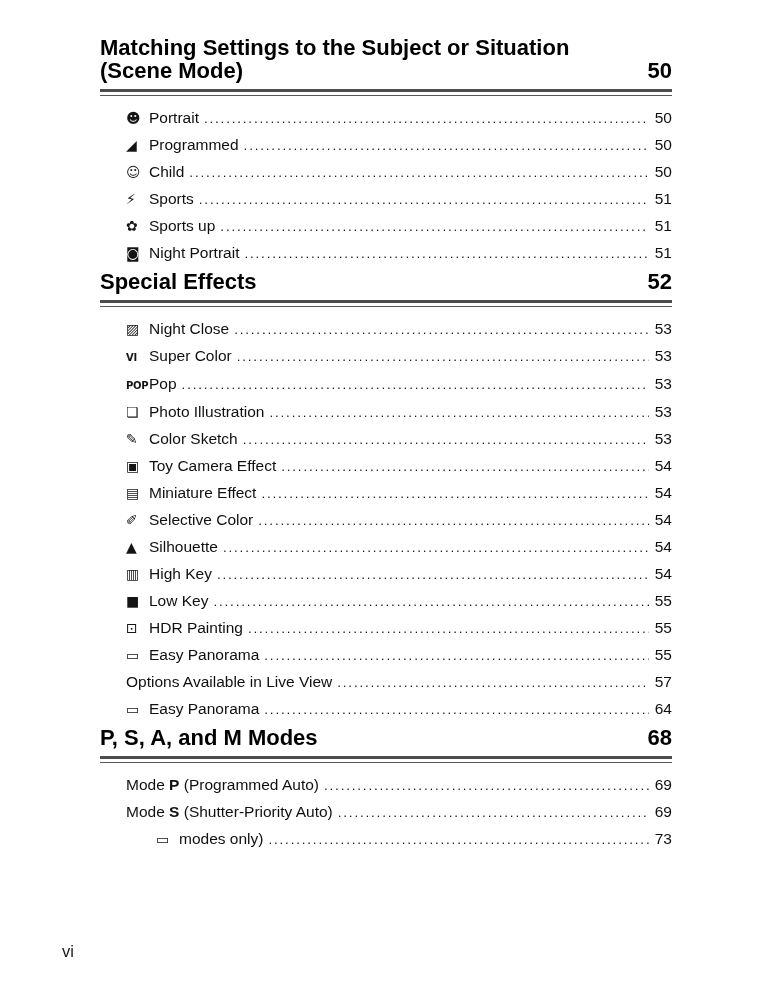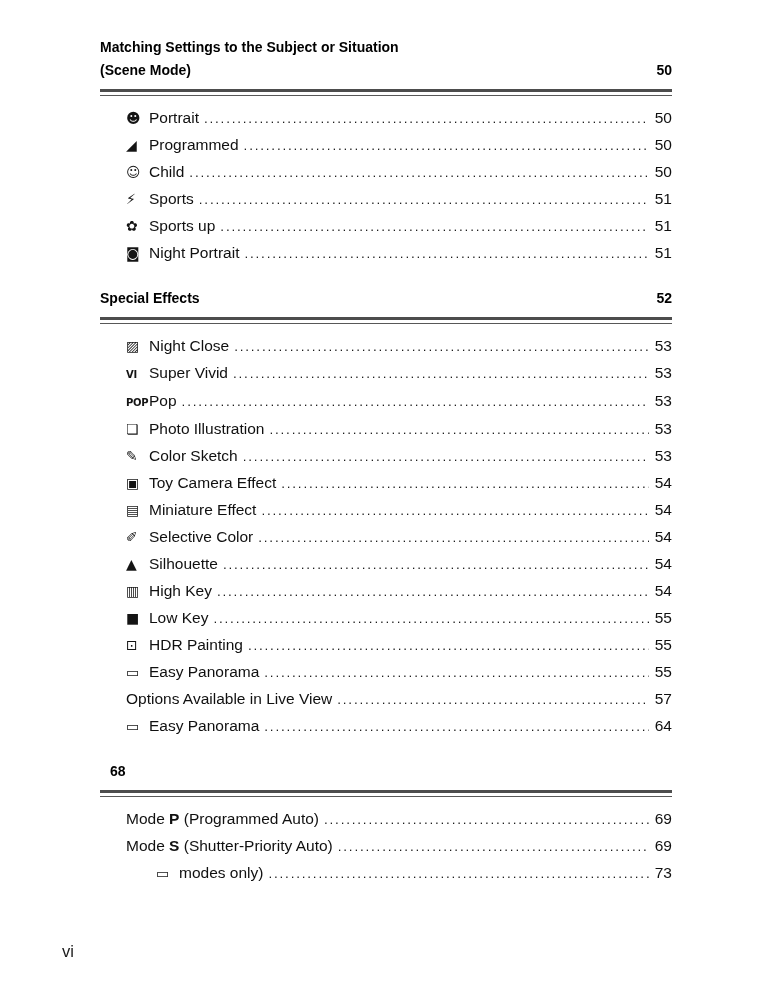--- a/index.html
+++ b/index.html
@@ -5,25 +5,25 @@
   html,body{margin:0;padding:0;background:#ffffff;}
   .page{
     position:relative;
     width:773px;height:1000px;
     background:#ffffff;
     color:#111;
     font-family:"Liberation Sans","DejaVu Sans",sans-serif;
     overflow:hidden;
   }
   .content{position:absolute;left:100px;top:36px;width:572px;}
-  .toc-section{margin-top:20px;}
+  .toc-section{margin-top:3px;}
   .toc-section:first-child{margin-top:0;}
   .section-heading{
     display:flex;justify-content:space-between;align-items:flex-end;
-    font-weight:700;font-size:14px;line-height:23px;color:#000;
+    font-weight:700;font-size:22px;line-height:23px;color:#000;
   }
   .heading-page{padding-left:10px;}
   .rule-wrap{margin-top:7px;}
   .rule-thick{height:3px;background:#4d4d4d;}
   .rule-thin{height:1px;background:#585858;margin-top:3px;}
   .toc-items{margin-top:9px;padding-left:26px;}
   .toc-row{display:flex;align-items:baseline;font-size:15.5px;line-height:26px;color:#101010;}
   .icon{
     flex:0 0 23px;width:23px;
     font-family:"DejaVu Sans",sans-serif;
@@ -111,21 +111,21 @@
         </div>
         <div class="toc-items">
           <div class="toc-row">
             <span class="icon">▨</span>
             <span class="label">Night Close</span>
             <span class="leader"></span>
             <span class="pagenum">53</span>
           </div>
           <div class="toc-row">
             <span class="icon text-icon">VI</span>
-            <span class="label">Super Vivid</span>
+            <span class="label">Super Color</span>
             <span class="leader"></span>
             <span class="pagenum">53</span>
           </div>
           <div class="toc-row">
             <span class="icon text-icon">POP</span>
             <span class="label">Pop</span>
             <span class="leader"></span>
             <span class="pagenum">53</span>
           </div>
           <div class="toc-row">
@@ -196,20 +196,23 @@
           <div class="toc-row">
             <span class="icon">▭</span>
             <span class="label">Easy Panorama</span>
             <span class="leader"></span>
             <span class="pagenum">64</span>
           </div>
         </div>
       </div>
       <div class="toc-section">
         <div class="section-heading">
+          <div class="heading-title">
+            <div class="heading-line">P, S, A, and M Modes</div>
+          </div>
           <div class="heading-page">68</div>
         </div>
         <div class="rule-wrap">
           <div class="rule-thick"></div>
           <div class="rule-thin"></div>
         </div>
         <div class="toc-items">
           <div class="toc-row">
             <span class="label"><span>Mode </span><span class="bold">P</span><span> (Programmed Auto)</span></span>
             <span class="leader"></span>

